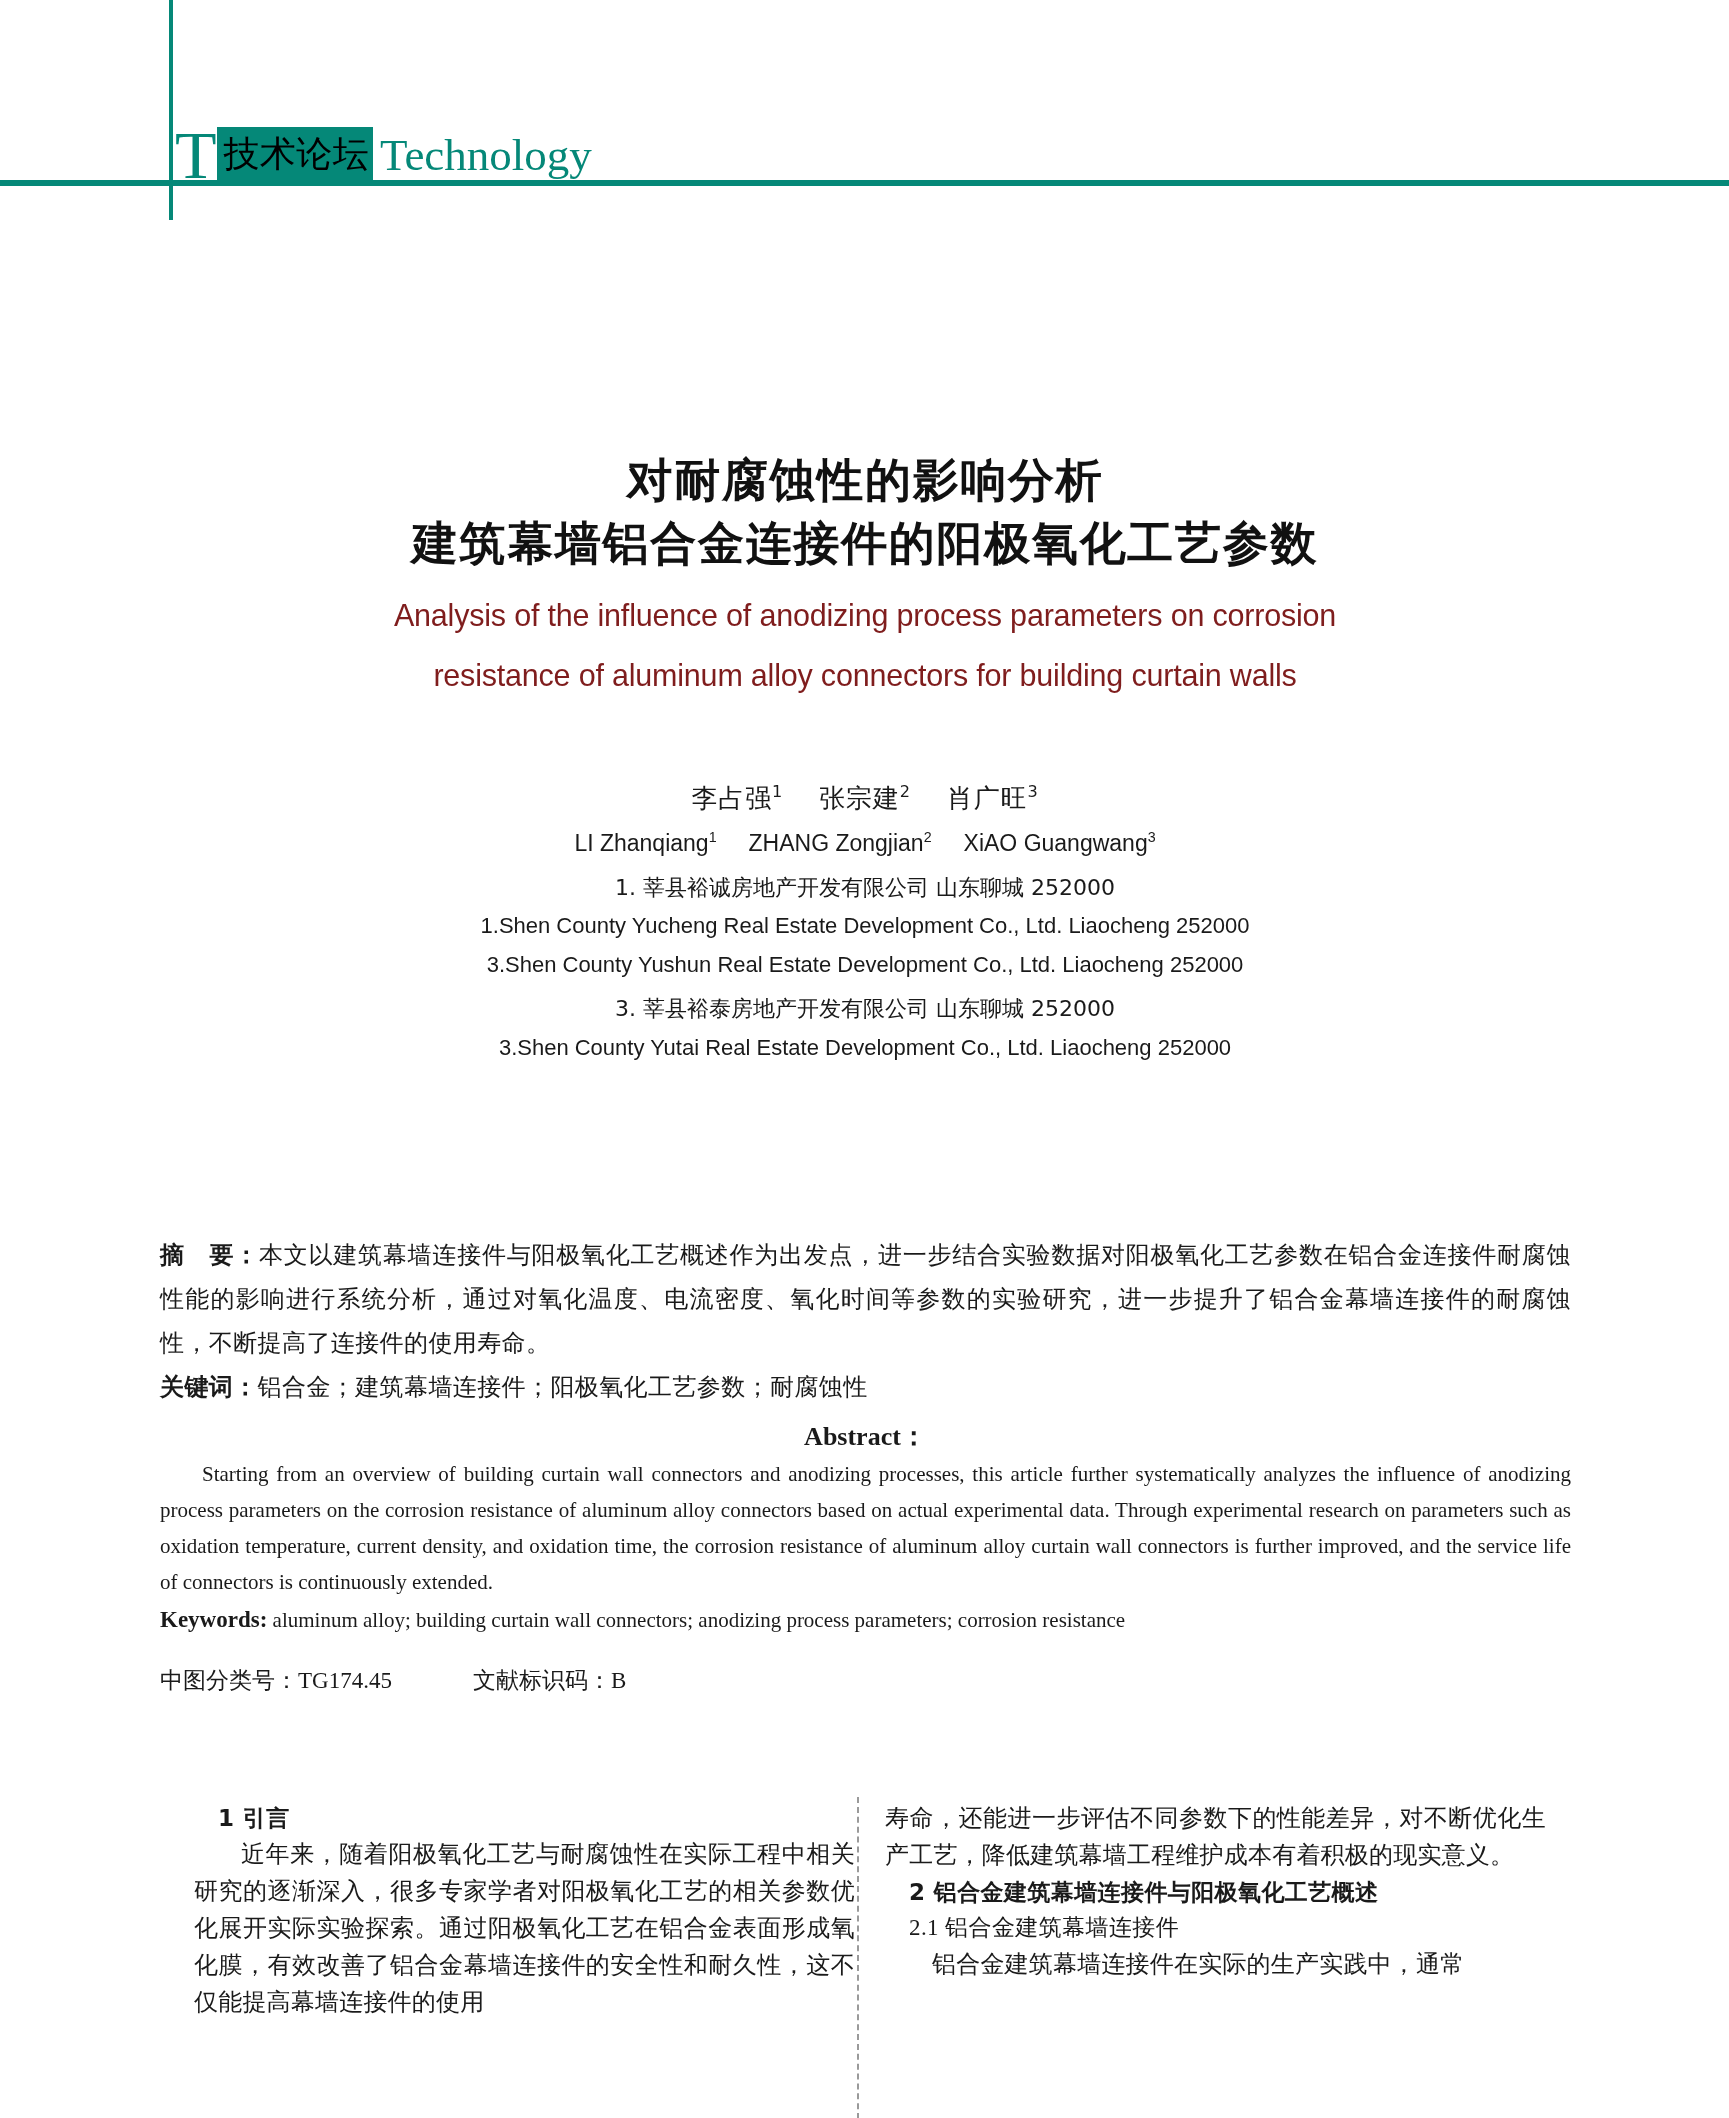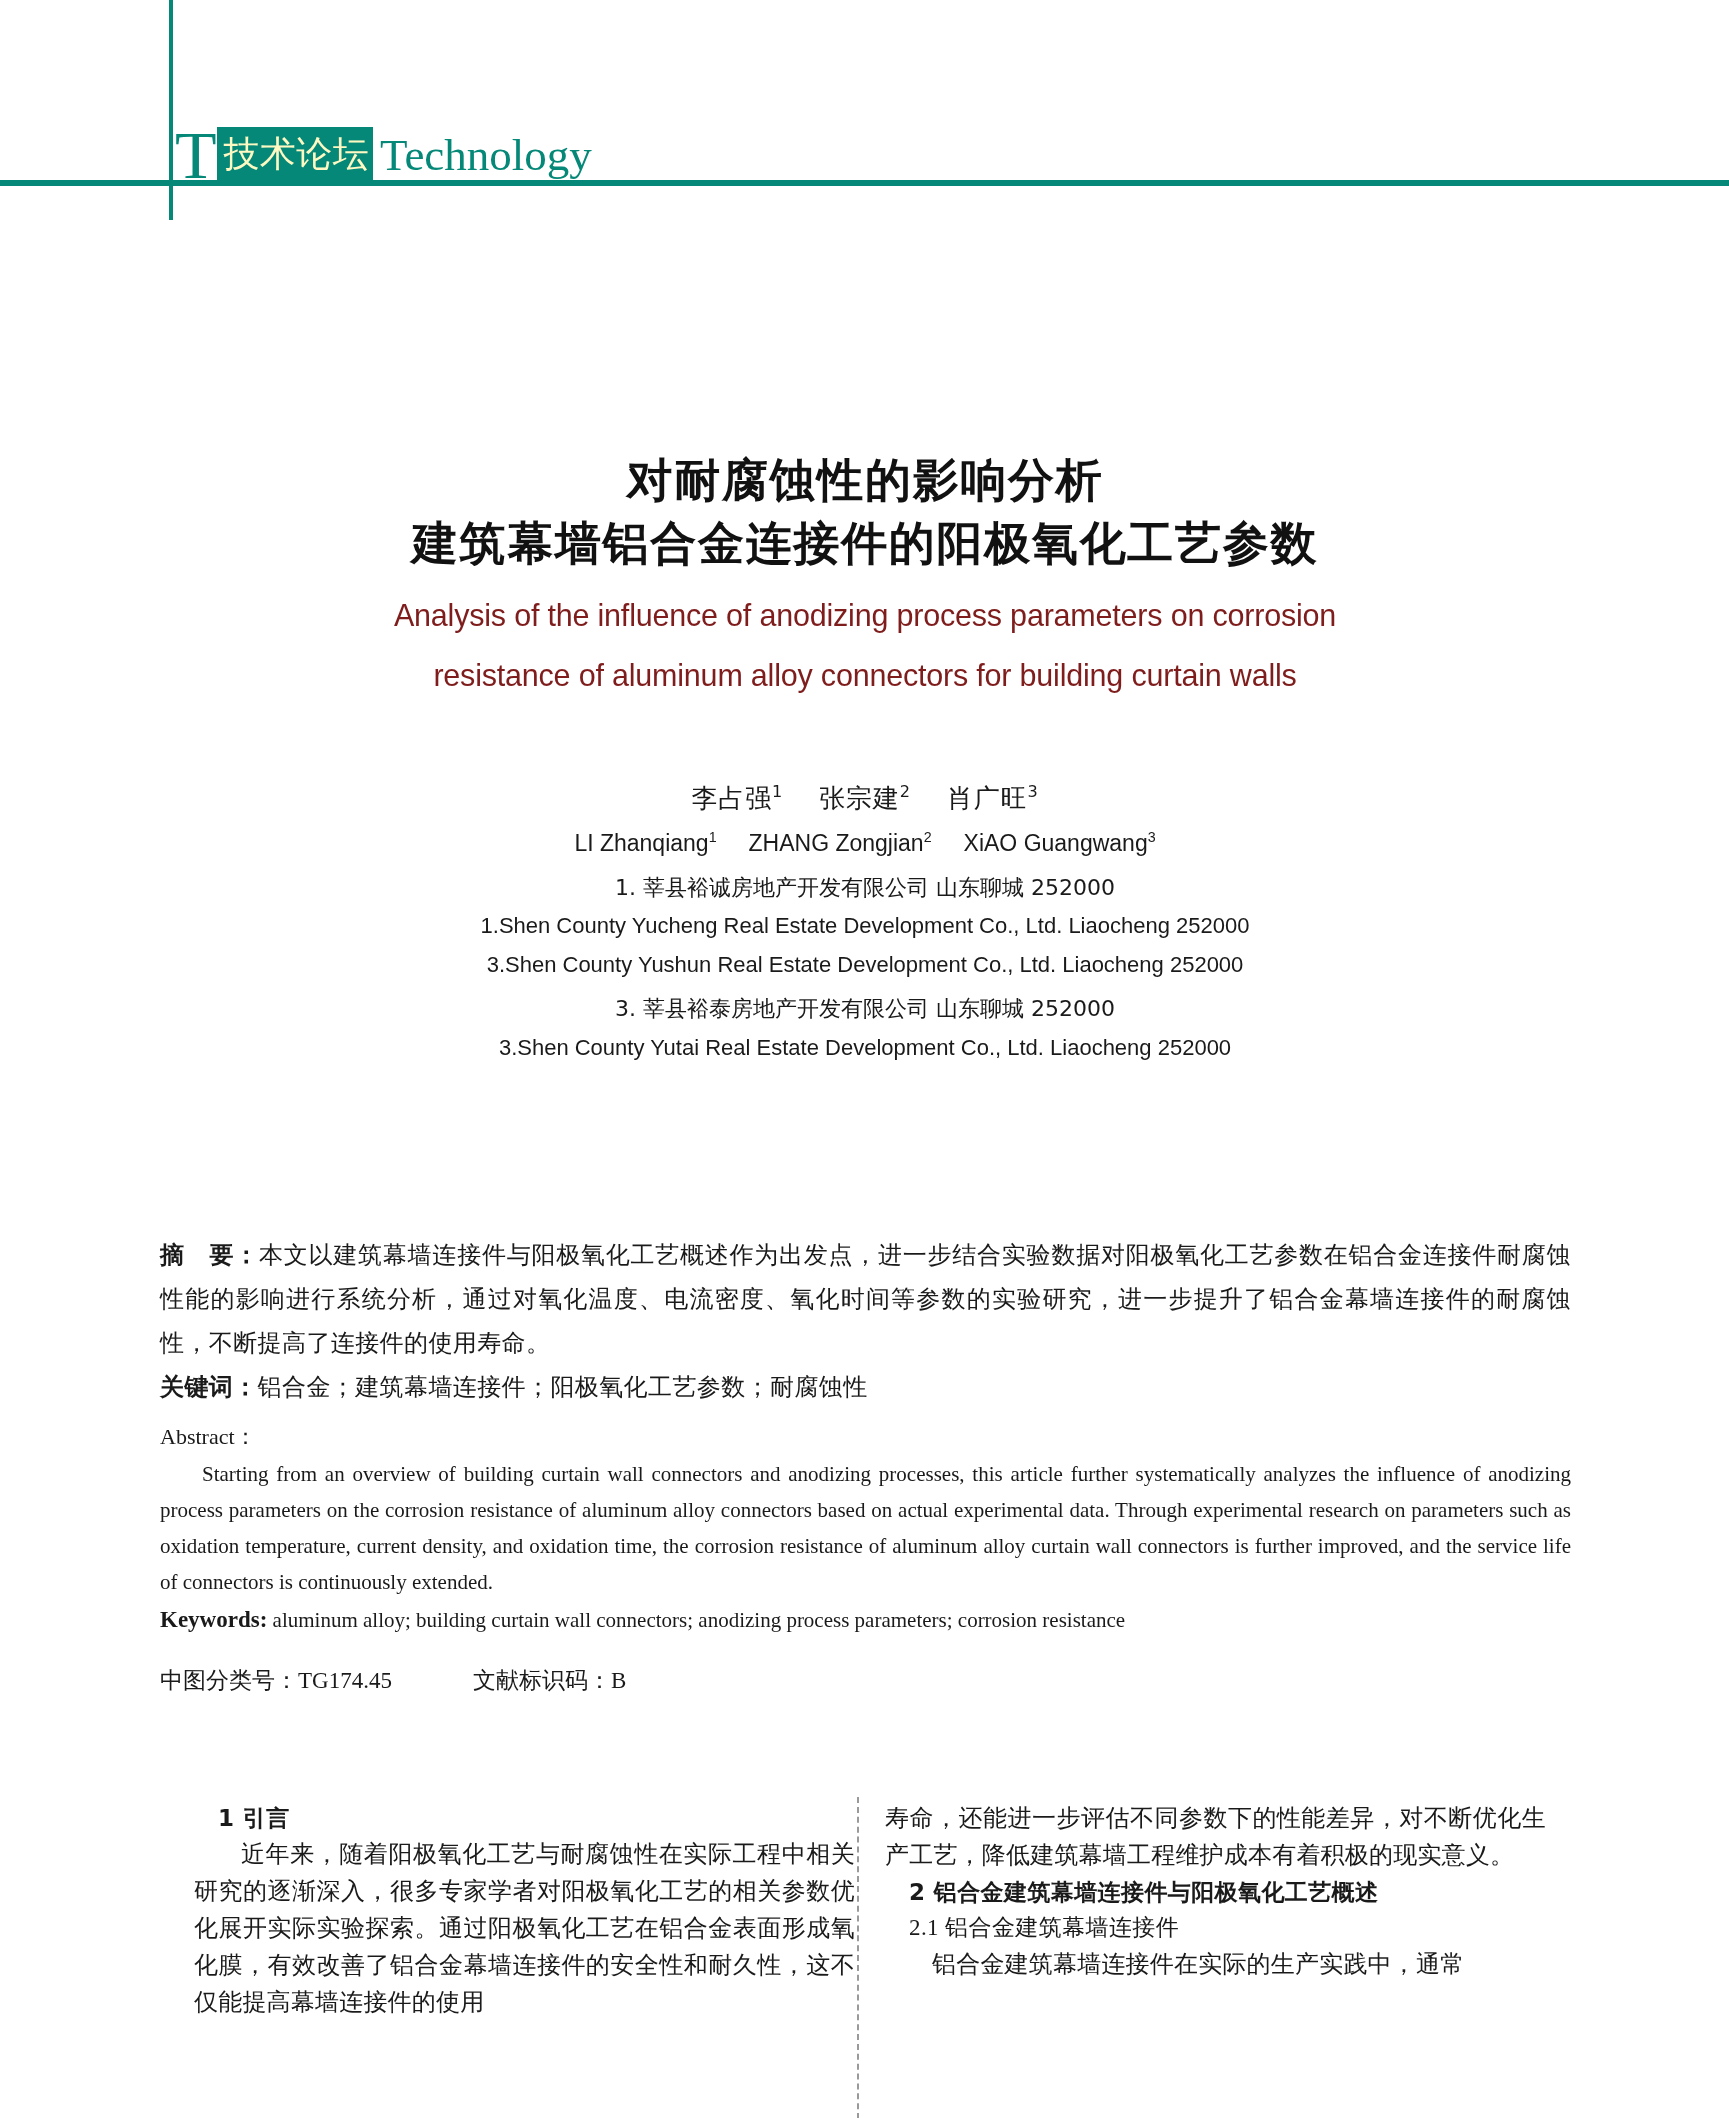--- a/index.html
+++ b/index.html
@@ -53,21 +53,21 @@
     line-height: 58px;
     color: #058878;
     font-weight: 400;
     letter-spacing: -0.8px;
     padding-right: 1.7px;
     position: relative;
     top: 3.4px;
   }
   .hdr-cn-badge {
     background: #058878;
-    color: #fef9c3;
+    color: #000000;
     font-family: "DejaVu Sans", "Liberation Sans", sans-serif;
     font-size: 36px;
     line-height: 54px;
     height: 54px;
     padding: 0 4.2px 0 6px;
     letter-spacing: 0.4px;
     font-weight: 400;
     position: relative;
     top: 0px;
   }
@@ -165,24 +165,25 @@
   .kw-cn {
     font-family: "Liberation Serif", "DejaVu Serif", serif;
     font-size: 24px;
     line-height: 44px;
     letter-spacing: 0.4px;
   }
   .kw-cn .lbl { font-weight: bold; }
 
   .abs-head {
     font-family: "Liberation Serif", "DejaVu Serif", serif;
-    font-size: 22px;
+    font-size: 26px;
     line-height: 38px;
-    font-weight: normal;
+    font-weight: bold;
     margin-top: 9.3px;
+    text-align: center;
   }
   .abs-en {
     font-family: "Liberation Serif", "DejaVu Serif", serif;
     font-size: 21px;
     line-height: 36px;
     text-align: justify;
     text-indent: 42px;
   }
   .kw-en {
     font-family: "Liberation Serif", "DejaVu Serif", serif;

